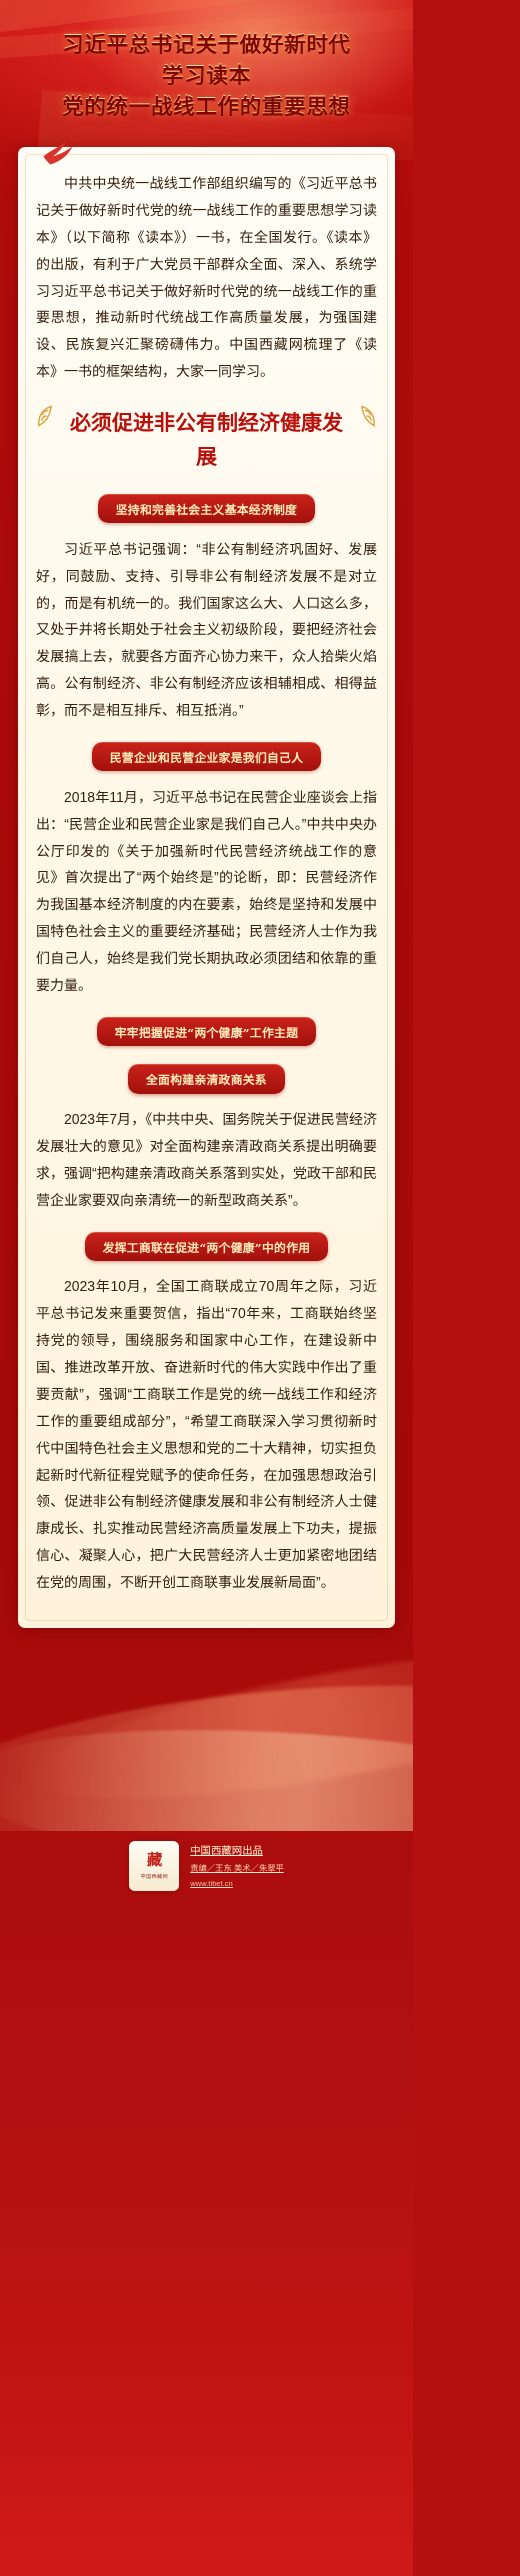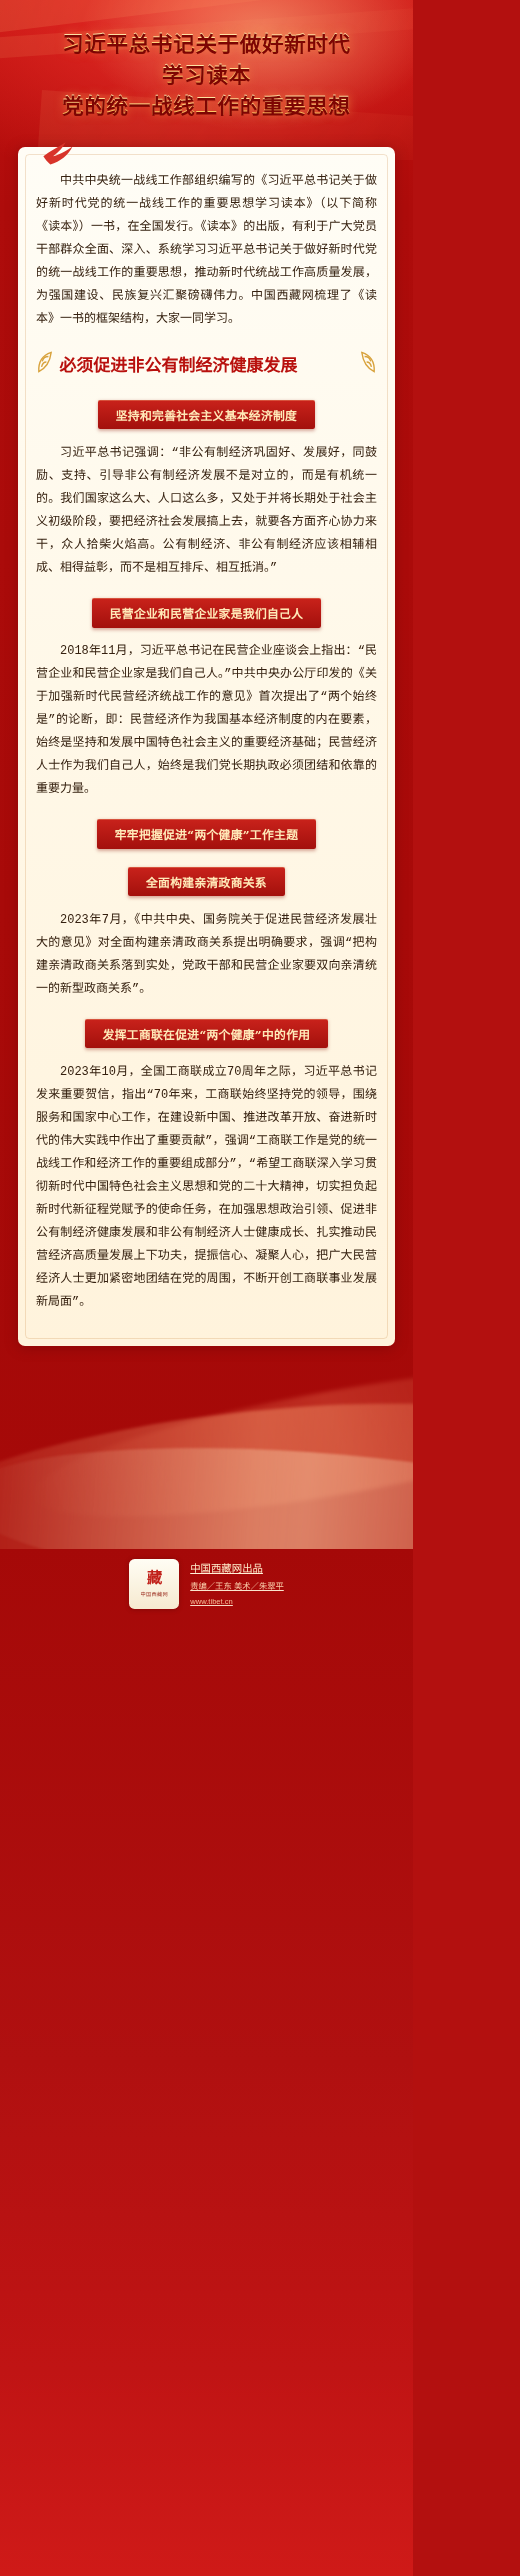--- a/index.html
+++ b/index.html
@@ -89,36 +89,36 @@
 
   .bird {
     position: absolute;
     left: 23.6px; top: -8.3px;
     width: 32px; height: 28px;
     color: #d8342a;
   }
 
   p.para {
     margin: 0 0 14px 0;
-    font-size: 12px;
+    font-size: 14px;
     line-height: 1.92;
     text-indent: 2em;
     text-align: justify;
     color: #35200f;
-    font-family: Liberation Mono, monospace;
+    font-family: Liberation Sans, sans-serif;
   }
   p.para:last-child { margin-bottom: 4px; }
 
   
   .headline {
     margin: 18px 0 18px 0;
-    text-align: left;
+    text-align: center;
     font-family: "DejaVu Serif", "Liberation Serif", serif;
     font-weight: bold;
-    font-size: 17px;
+    font-size: 21px;
     line-height: 1.6;
     color: #b8100d;
     position: relative;
     padding: 2.8px 23.6px;
   }
   .laurel {
     position: absolute;
     top: 1.4px;
     width: 18px; height: 22px;
     color: #d8a23c;
@@ -128,21 +128,21 @@
 
   
   .chip-wrap {
     display: flex;
     justify-content: center;
     margin: 18px 0 12.5px 0;
   }
   .chip {
     display: inline-block;
     padding: 6.2px 18px;
-    border-radius: 2px;
+    border-radius: 10px;
     background: linear-gradient(180deg, #c9221b 0%, #a3100c 100%);
     color: #ffe9b8;
     font-size: 11.8px;
     font-weight: bold;
     font-family: "DejaVu Serif", "Liberation Serif", serif;
     letter-spacing: 0.3px;
     box-shadow: 0 1.4px 3.5px rgba(140,20,10,.35), inset 0 0.7px 0 rgba(255,220,160,.35);
     white-space: nowrap;
   }
 

